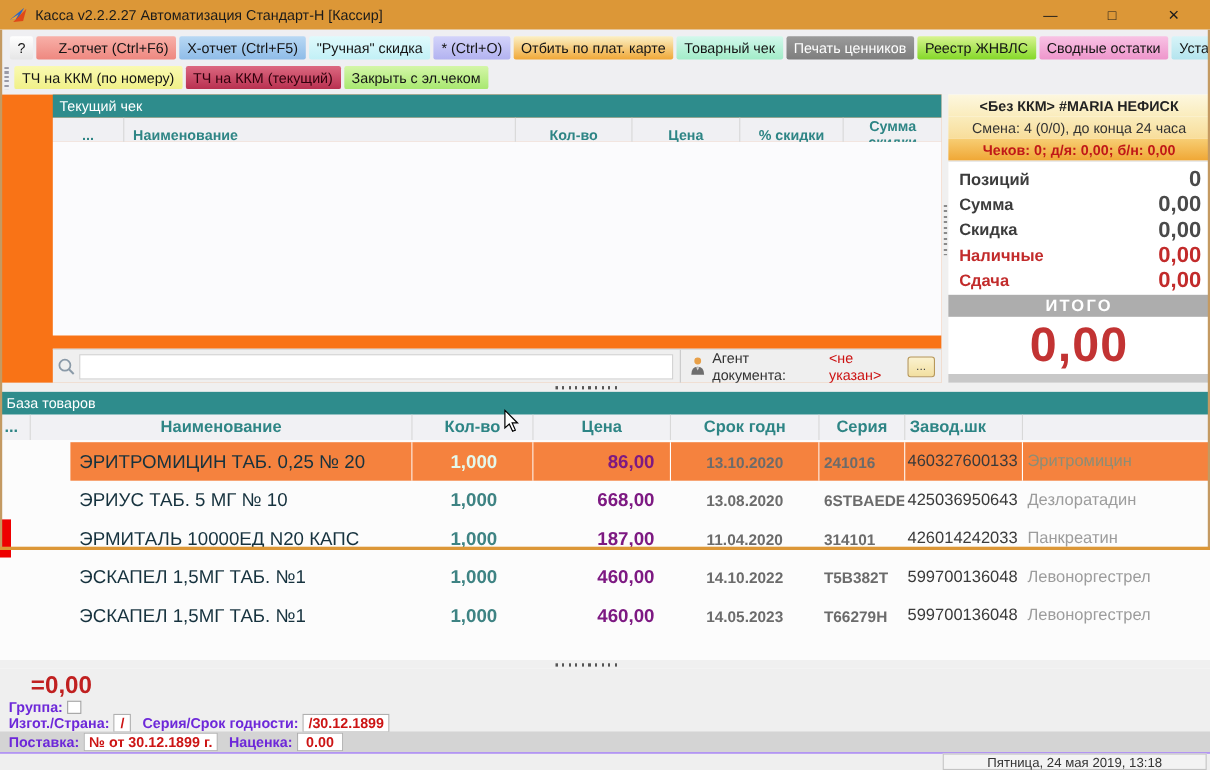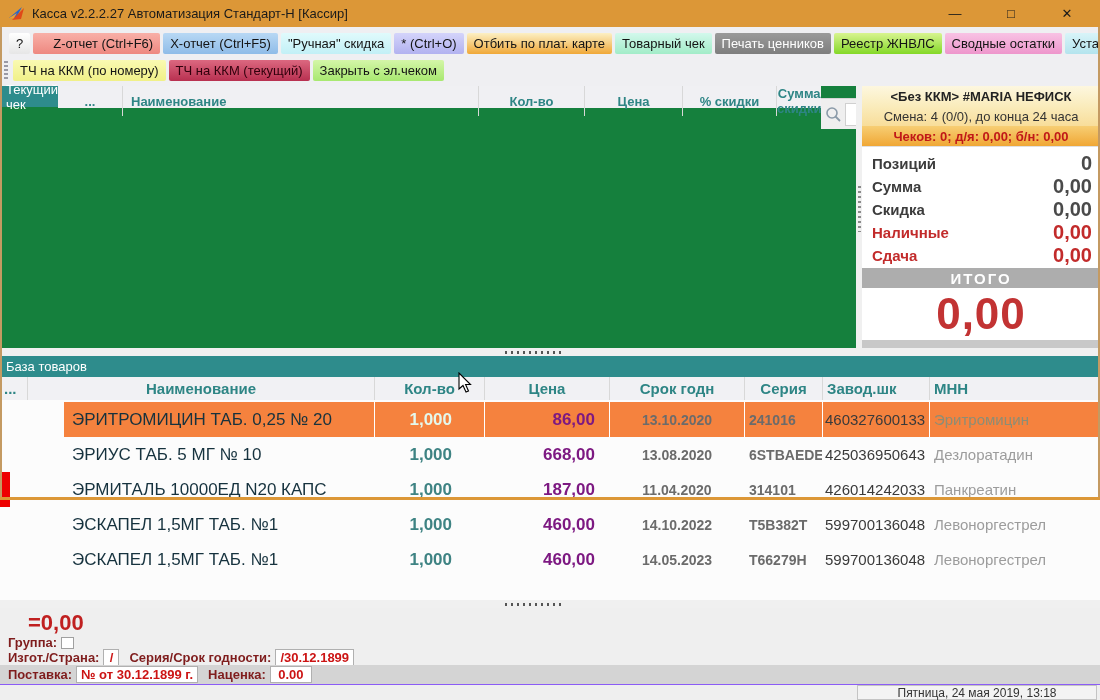--- a/index.html
+++ b/index.html
@@ -20,21 +20,21 @@
   
   .toolbar { height:59px; background:#EFEFF2; padding:3px 0 2px 2px; }
   .tb-row { display:flex; align-items:center; height:27px; }
   .gripper { width:4px; height:20px; margin:0 5px 0 2px;
              background:repeating-linear-gradient(to bottom,#9A9AA6 0 2px,transparent 2px 4px); }
   .tb-btn { border:none; font-family:inherit; font-size:13px; color:#141414; padding:3px 7px;
             margin-right:3px; border-radius:2px; white-space:nowrap; cursor:default; }
 
   
   .main { height:262px; display:flex; }
-  .left-panel { width:856px; display:flex; flex-direction:row; background:#15803d; }
+  .left-panel { width:856px; display:flex; flex-direction:column; background:#f97316;padding-left:48px; }
   .teal-bar { height:21px; background:#2E8C8C; color:#FFFFFF; font-size:13px; display:flex;
               align-items:center; padding-left:6px; }
   .cc-header { height:22px; background:#F0F0F3; display:grid;
                grid-template-columns:65px 356px 106px 98px 94px 1fr; align-items:center; }
   .cc-header .h { font-size:13px; font-weight:bold; color:#2E8585; text-align:center;
                   border-right:1px solid #D8D8D8; height:100%; display:flex; align-items:center; justify-content:center; }
   .cc-header .h.name { justify-content:flex-start; padding-left:8px; }
   .cc-body { flex:1; background:#FBFBFD; }
   .search-row { height:31px; background:#EFEFEF; border-top:1px solid #D6D6D6; display:flex; align-items:center;margin-top:12px; }
   .search-icon { margin:0 3px 0 4px; }
@@ -100,21 +100,21 @@
   .c.series { font-size:14px; font-weight:bold; color:#6B6B6B; padding-left:4px; }
   .c.barcode { font-size:15px; color:#3A3A3A; padding-left:2px; white-space:nowrap; }
   .c.mnn { font-size:15px; color:#9C9C9C; padding-left:4px; }
   .pb-row.selected .c.mnn { color:#8D8D75; }
 
   
   .bottom { height:76px; background:#EFEFEF; display:flex; flex-direction:column; }
   .grand-total { font-size:22px; font-weight:bold; color:#C02020; padding:2px 0 0 28px; height:27px; }
   .info-line { display:flex; align-items:center; padding-left:8px; height:15px; font-size:13px; }
   .info-line.gray { background:#D4D4D4; flex:1; }
-  .info-label { font-weight:bold; color:#7f1d1d; margin-right:4px; white-space:nowrap; }
+  .info-label { font-weight:bold; color:#6d28d9; margin-right:4px; white-space:nowrap; }
   .checkbox { width:13px; height:12px; background:#FFFFFF; border:1px solid #A0A0A0; display:inline-block; }
   .vbox { background:#FFFFFF; border:1px solid #B0B0B0; color:#CC1414; font-size:13px; font-weight:bold;
           padding:0 4px; margin-right:10px; white-space:nowrap; text-align:center; }
   .vbox.small { min-width:16px; }
 
   
   .statusbar { height:16px; background:#EFEFEF; border-top:1px solid #8b5cf6; position:relative; }
   .status-date { position:absolute; right:3px; top:0; width:240px; height:15px; background:#F3F3F3;
                  border:1px solid #C4C4C4; font-size:12px; color:#333; display:flex; align-items:center; justify-content:center; }
 
@@ -260,21 +260,20 @@
   <div class="base">
     <div class="teal-bar">База товаров</div>
     <div class="pb-header">
       <div class="h left">...</div>
       <div class="h">Наименование</div>
       <div class="h">Кол-во</div>
       <div class="h">Цена</div>
       <div class="h">Срок годн</div>
       <div class="h">Серия</div>
       <div class="h left">Завод.шк</div>
-      <div class="h left" style="border-right:none">МНН</div>
     </div>
     <div class="pb-rows">
 
         <div class="pb-row selected">
           <div class="c dots"></div>
           <div class="c name">ЭРИТРОМИЦИН ТАБ. 0,25 № 20</div>
           <div class="c qty">1,000</div>
           <div class="c price">86,00</div>
           <div class="c expiry">13.10.2020</div>
           <div class="c series">241016</div>

